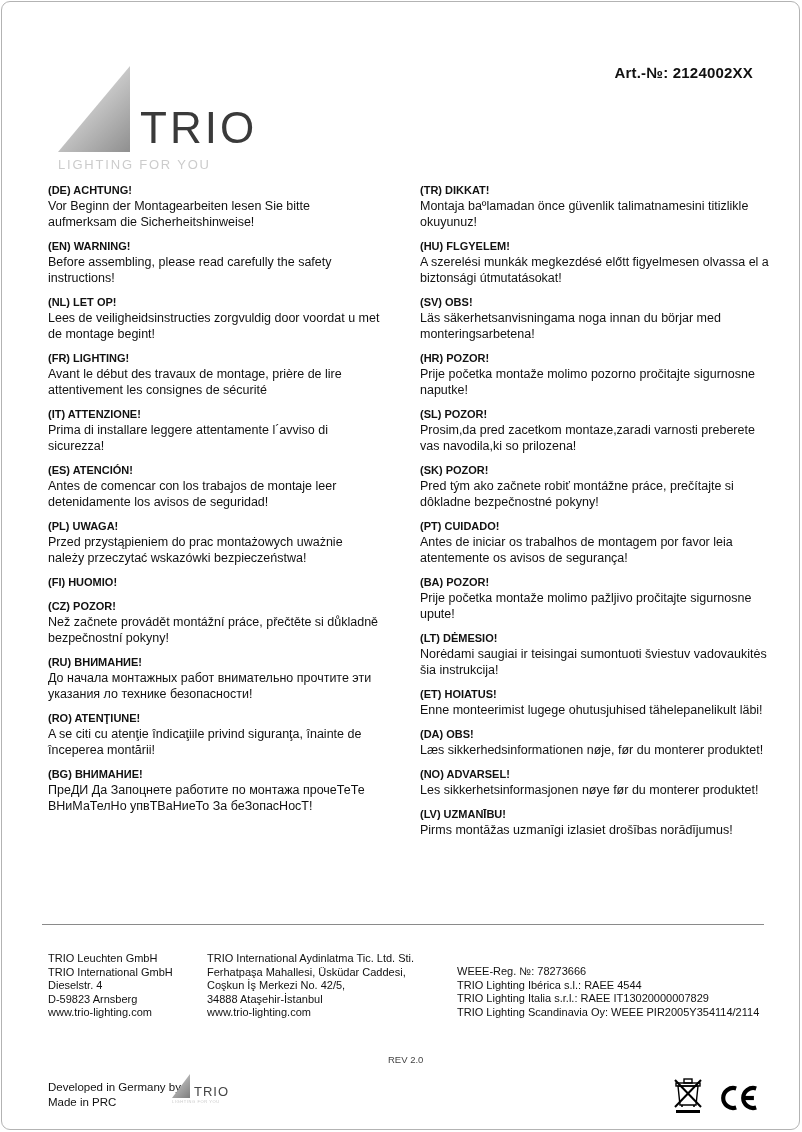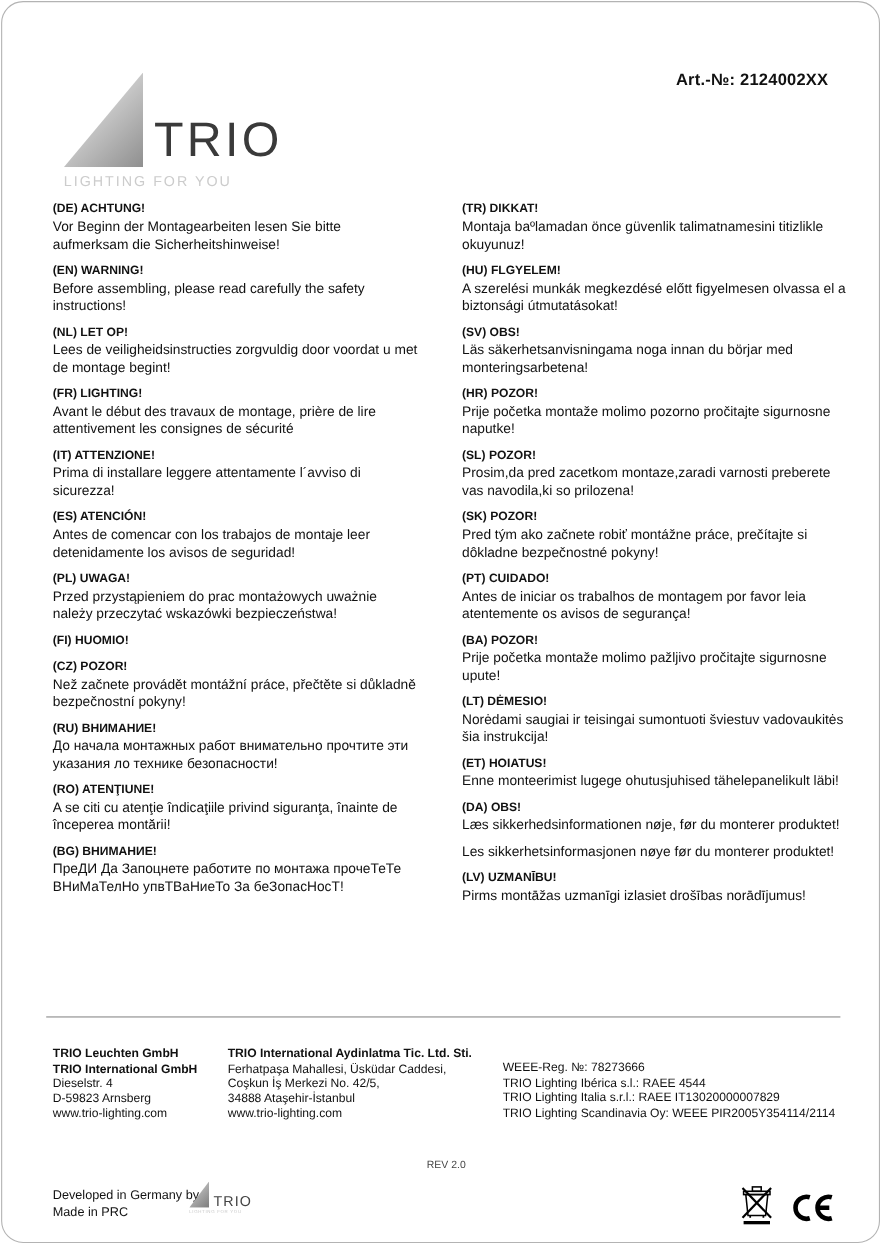--- a/index.html
+++ b/index.html
@@ -1,20 +1,20 @@
 <!DOCTYPE html>
 <html><head>
 <meta charset="utf-8">
 <style>
   * { box-sizing: border-box; margin: 0; padding: 0; }
   html, body { width: 802px; height: 1132px; background: #ffffff; }
   body { font-family: "Liberation Sans", sans-serif; color: #111; position: relative; }
 
   .page { position: absolute; top: 1px; left: 1px; width: 799px; height: 1129px;
-          border: 1px solid #b3b3b3; border-radius: 20px; background: #fff; }
+          border: 1px solid #b3b3b3; border-radius: 9px; background: #fff; }
 
   .art-no { position: absolute; top: 62px; right: 46px; font-size: 15px; font-weight: bold; letter-spacing: .2px; }
 
   .logo { position: absolute; top: 64px; left: 56px; }
   .logo-row { display: flex; align-items: flex-end; gap: 10px; }
   .logo-triangle { width: 72px; height: 86px;
     background: linear-gradient(135deg, #ededed 0%, #c9c9c9 45%, #8f8f8f 100%);
     clip-path: polygon(0 100%, 100% 0, 100% 100%); }
   .logo-text { font-size: 44px; font-weight: 300; color: #3a3a3a; letter-spacing: 3px; line-height: 1; padding-bottom: 2px; }
   .logo-tagline { margin-top: 5px; font-size: 13px; color: #cccccc; letter-spacing: 1.8px; white-space: nowrap; }
@@ -25,21 +25,21 @@
   .warn { margin-bottom: 8px; }
   .warn-title { font-weight: bold; font-size: 11px; line-height: 16px; }
   .warn-body  { font-size: 12.5px; line-height: 16px; }
 
   .footer-rule { position: absolute; top: 922px; left: 40px; width: 722px; border: none; border-top: 1px solid #8a8a8a; }
 
   .fcol { position: absolute; font-size: 11px; line-height: 13.5px; }
   .fcol1 { top: 950px; left: 46px; }
   .fcol2 { top: 950px; left: 205px; }
   .fcol3 { top: 963px; left: 455px; }
-  .fline.b { font-weight: bold; }
+  .fline.b { font-weight: normal; }
 
   .made { position: absolute; top: 1078px; left: 46px; font-size: 11.5px; line-height: 15px; }
 
   .minilogo { position: absolute; top: 1072px; left: 170px; }
   .minilogo .logo-row { gap: 4px; }
   .mini-tri { width: 18px; height: 24px;
     background: linear-gradient(135deg, #d9d9d9 0%, #7d7d7d 100%);
     clip-path: polygon(0 100%, 100% 0, 100% 100%); }
   .mini-text { font-size: 13px; font-weight: 300; color: #444; letter-spacing: 1px; line-height: 1; }
   .mini-tag { font-size: 4px; color: #c9c9c9; letter-spacing: .6px; margin-top: 1px; }
@@ -153,20 +153,21 @@
     </div>
     <div class="warn">
       <div class="warn-title">(ET) HOIATUS!</div>
       <div class="warn-body">Enne monteerimist lugege ohutusjuhised tähelepanelikult läbi!</div>
     </div>
     <div class="warn">
       <div class="warn-title">(DA) OBS!</div>
       <div class="warn-body">Læs sikkerhedsinformationen nøje, før du monterer produktet!</div>
     </div>
     <div class="warn">
+      <div class="warn-title">(NO) ADVARSEL!</div>
       <div class="warn-body">Les sikkerhetsinformasjonen nøye før du monterer produktet!</div>
     </div>
     <div class="warn">
       <div class="warn-title">(LV) UZMANĪBU!</div>
       <div class="warn-body">Pirms montāžas uzmanīgi izlasiet drošības norādījumus!</div>
     </div>
   </div>
 
   <hr class="footer-rule">
 

